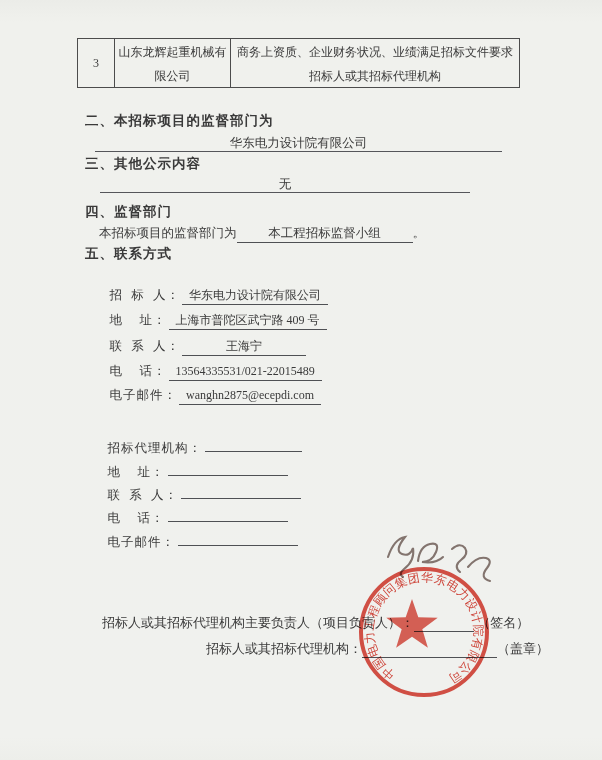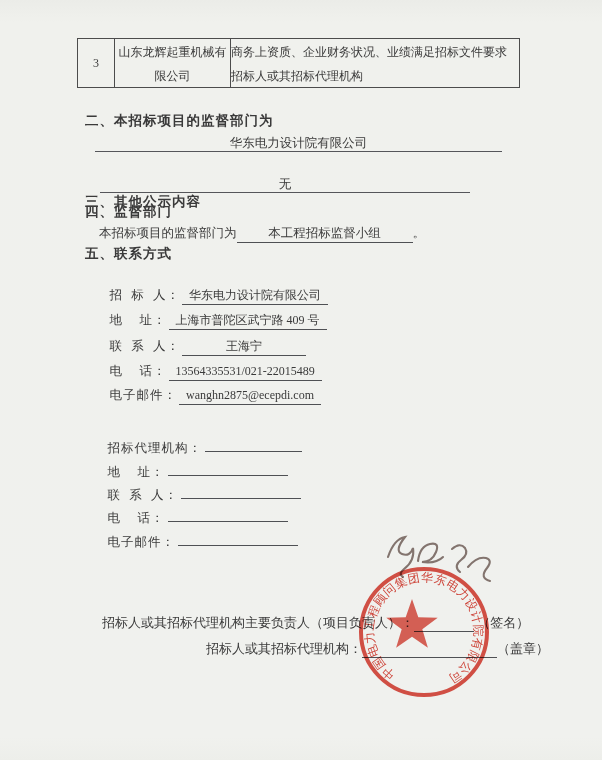--- a/index.html
+++ b/index.html
@@ -12,21 +12,21 @@
     overflow:hidden;
   }
   
   .tbl{
     position:absolute;left:77px;top:38px;width:443px;height:50px;
     display:flex;border:1px solid #4c4c4c;box-sizing:border-box;
     font-size:12px;line-height:24px;
   }
   .tbl .c1{width:36px;border-right:1px solid #4c4c4c;display:flex;align-items:center;justify-content:center;}
   .tbl .c2{width:116px;border-right:1px solid #4c4c4c;text-align:center;padding-top:1px;box-sizing:border-box;}
-  .tbl .c3{flex:1;padding-top:1px;box-sizing:border-box;}
+  .tbl .c3{flex:1;text-align:center;padding-top:1px;box-sizing:border-box;}
   
   .hd{position:absolute;left:85px;font-size:13.5px;font-weight:bold;letter-spacing:1px;white-space:nowrap;}
   .fillline{position:absolute;border-bottom:1px solid #55565a;text-align:center;font-size:12.5px;height:16px;line-height:16px;white-space:nowrap;}
   .bodyline{position:absolute;font-size:12.5px;white-space:nowrap;line-height:17px;}
   .uspan{display:inline-block;border-bottom:1px solid #4f5054;text-align:center;}
   .crow{position:absolute;left:97px;font-size:12.5px;white-space:pre;line-height:18px;}
   .crow .lbl{white-space:pre;letter-spacing:1px;}
   .crow .val{display:inline-block;border-bottom:1px solid #4f5054;font-size:12px;text-align:center;padding:0 7px;margin-left:2px;min-width:110px;white-space:pre;}
   .arow{position:absolute;left:95px;font-size:12.5px;white-space:pre;line-height:18px;text-align:center;}
   .arow .lbl{white-space:pre;letter-spacing:1px;}
@@ -52,21 +52,21 @@
     </div>
     <div class="c3">
       <div>商务上资质、企业财务状况、业绩满足招标文件要求</div>
       <div>招标人或其招标代理机构</div>
     </div>
   </div>
 
   <div class="hd" style="top:112px;">二、本招标项目的监督部门为</div>
   <div class="fillline" style="left:95px;top:135px;width:407px;">华东电力设计院有限公司</div>
 
-  <div class="hd" style="top:155px;margin-top:38px;">三、其他公示内容</div>
+  <div class="hd" style="top:155px;">三、其他公示内容</div>
   <div class="fillline" style="left:100px;top:176px;width:370px;">无</div>
 
   <div class="hd" style="top:203px;">四、监督部门</div>
   <div class="bodyline" style="left:99px;top:225px;">
     <span>本招标项目的监督部门为</span><span class="uspan" style="width:176px;">本工程招标监督小组</span><span>。</span>
   </div>
 
   <div class="hd" style="top:245px;">五、联系方式</div>
 
   <div class="crow" style="top:268px;">

